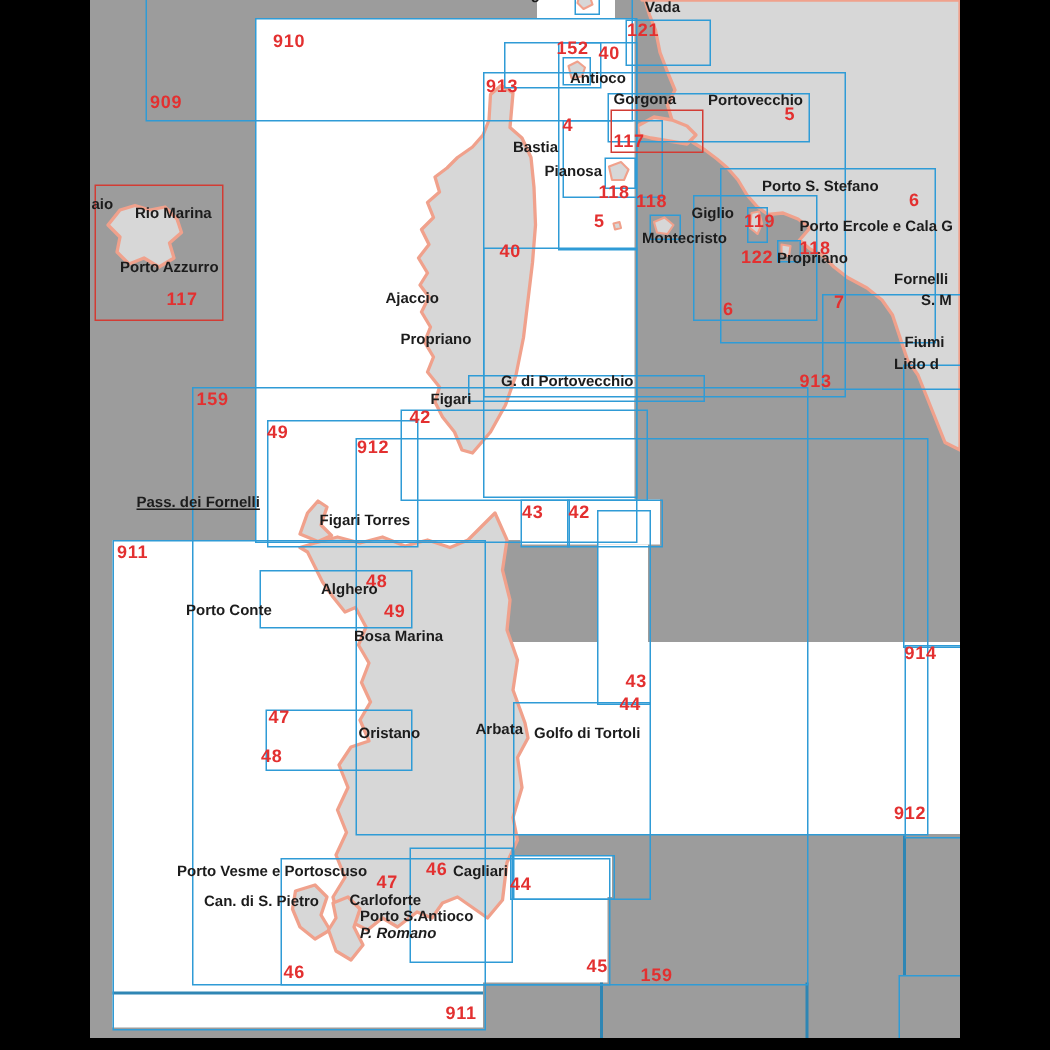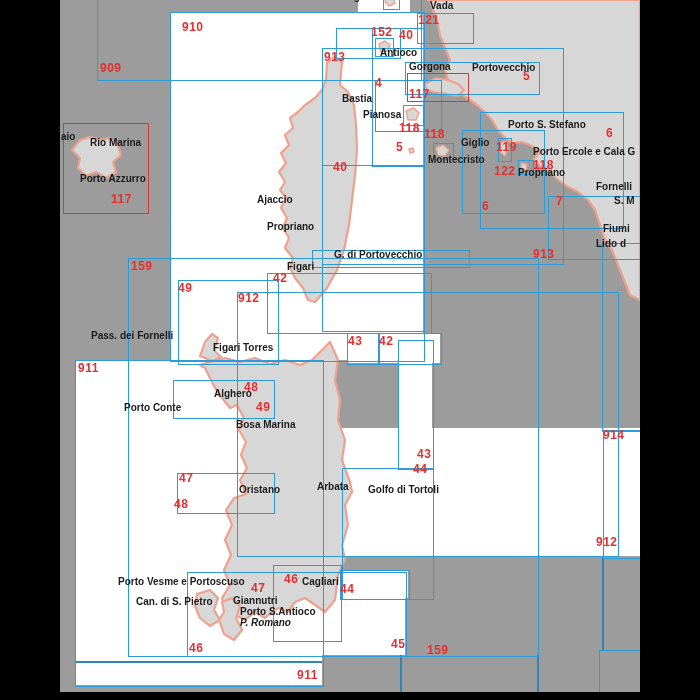--- a/index.html
+++ b/index.html
@@ -156,31 +156,31 @@
       <span class="pname" style="left: 428px; top: 155px;">Montecristo</span>
       <span class="pname" style="left: 518px; top: 168px;">Propriano</span>
       <span class="pname" style="left: 596px; top: 182px;">Fornelli</span>
       <span class="pname" style="left: 614px; top: 196px;">S. M</span>
       <span class="pname" style="left: 603px; top: 224px;">Fiumi</span>
       <span class="pname" style="left: 596px; top: 239px;">Lido d</span>
       <span class="pname" style="left: 257px; top: 195px;">Ajaccio</span>
       <span class="pname" style="left: 255px; top: 222px; margin-left: 12px;">Propriano</span>
       <span class="pname" style="left: 334px; top: 250px;">G. di Portovecchio</span>
       <span class="pname" style="left: 287px; top: 262px;">Figari</span>
-      <span class="pname" style="left: 91px; top: 331px;">Pass. dei Fornelli</span>
+      <span class="pname" style="left: 91px; top: 331px; text-decoration: underline;">Pass. dei Fornelli</span>
       <span class="pname" style="left: 213px; top: 343px;">Figari Torres</span>
       <span class="pname" style="left: 214px; top: 389px;">Alghero</span>
       <span class="pname" style="left: 124px; top: 403px;">Porto Conte</span>
       <span class="pname" style="left: 236px; top: 420px;">Bosa Marina</span>
       <span class="pname" style="left: 239px; top: 485px;">Oristano</span>
       <span class="pname" style="left: 317px; top: 482px;">Arbata</span>
-      <span class="pname" style="left: 368px; top: 485px;">Golfo di Tortoli</span>
+      <span class="pname" style="left: 356px; top: 485px;">Golfo di Tortoli</span>
       <span class="pname" style="left: 118px; top: 577px;">Porto Vesme e Portoscuso</span>
       <span class="pname" style="left: 302px; top: 577px;">Cagliari</span>
       <span class="pname" style="left: 136px; top: 597px;">Can. di S. Pietro</span>
-      <span class="pname" style="left: 233px; top: 596px;">Giannutri</span>
+      <span class="pname" style="left: 233px; top: 596px;">Carloforte</span>
       <span class="pname" style="left: 240px; top: 607px;">Porto S.Antioco</span>
       <span class="pname" style="left: 240px; top: 618px; font-style: italic;">P. Romano</span>
       <div class="bar" style="left: 0px; top: 0px; width: 60px; height: 700px; background: rgb(0, 0, 0);"></div>
       <div class="bar" style="left: 640px; top: 0px; width: 60px; height: 700px; background: rgb(0, 0, 0);"></div>
       <div class="bar" style="left: 60px; top: 692px; width: 580px; height: 8px; background: rgb(0, 0, 0);"></div>
     </div>
 </div>
 
 </body></html>

